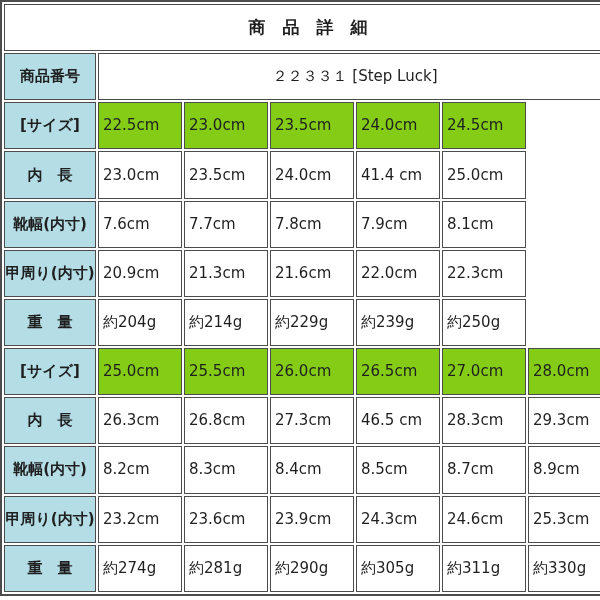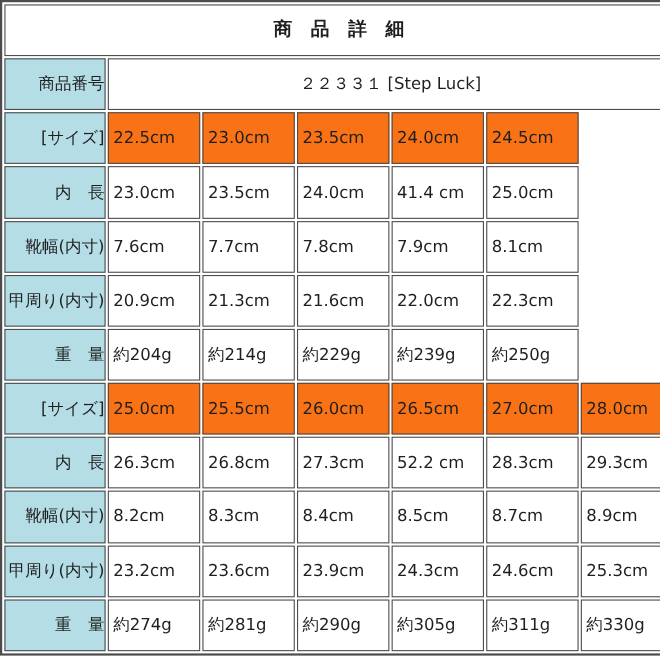--- a/index.html
+++ b/index.html
@@ -27,27 +27,28 @@
     padding: 0;
     background: #ffffff;
   }
   td.title {
     font-weight: bold;
     font-size: 17px;
     text-align: center;
   }
   td.label {
     background: #b4dde6;
-    text-align: right;
+    text-align: center;
+    font-weight: bold;
   }
   td.data {
     text-align: left;
     padding-left: 4px;
   }
-  td.hdr { background: #f97316; }
+  td.hdr { background: #84cc16; }
   td.value.center { text-align: center; }
   td.ghost { border: none; background: transparent; }
 </style>
 </head>
 <body>
 
 <table class="spec">
   <colgroup>
     <col style="width:92px">
     <col style="width:84px">
@@ -117,21 +118,21 @@
         <td class="data hdr">26.0cm</td>
         <td class="data hdr">26.5cm</td>
         <td class="data hdr">27.0cm</td>
         <td class="data hdr">28.0cm</td>
       </tr>
       <tr>
         <td class="label">内　長</td>
         <td class="data">26.3cm</td>
         <td class="data">26.8cm</td>
         <td class="data">27.3cm</td>
-        <td class="data">52.2 cm</td>
+        <td class="data">46.5 cm</td>
         <td class="data">28.3cm</td>
         <td class="data">29.3cm</td>
       </tr>
       <tr>
         <td class="label">靴幅(内寸)</td>
         <td class="data">8.2cm</td>
         <td class="data">8.3cm</td>
         <td class="data">8.4cm</td>
         <td class="data">8.5cm</td>
         <td class="data">8.7cm</td>

